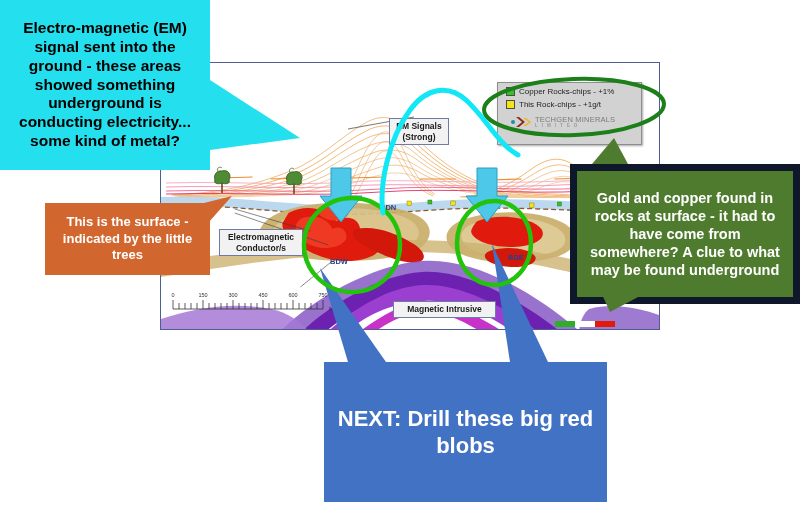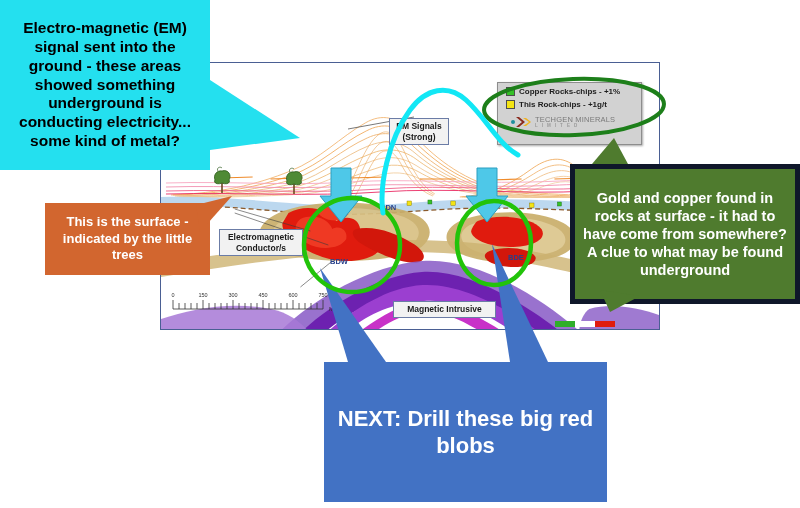--- a/index.html
+++ b/index.html
@@ -31,39 +31,39 @@
        line-height:1.25;padding:2px 4px;box-sizing:border-box;}
 
   .minitext{position:absolute;font-size:7.5px;font-weight:bold;color:#27408b;}
 
   
   .legend{position:absolute;left:497px;top:82px;width:145px;height:63px;
           background:#d2d2d2;border:1px solid #8d8d8d;box-sizing:border-box;
           box-shadow:1px 1px 2px rgba(0,0,0,.35);}
   .legend-row{display:flex;align-items:center;gap:4px;margin:4px 0 0 8px;}
   .legend-swatch{width:7px;height:7px;border:1px solid #4d4d4d;display:inline-block;}
-  .legend-label{font-size:8px;font-weight:bold;color:#1d1d1d;white-space:nowrap;}
+  .legend-label{font-size:8px;font-weight:normal;color:#1d1d1d;white-space:nowrap;}
   .logo{display:flex;align-items:center;gap:3px;margin:6px 0 0 12px;}
   .logo-mark{width:22px;height:14px;position:relative;}
   .logo-text{display:flex;flex-direction:column;line-height:1;}
   .logo-t1{font-size:7.5px;font-weight:normal;color:#7a7a7a;letter-spacing:.2px;}
   .logo-t2{font-size:4.5px;font-weight:bold;color:#9a9a9a;letter-spacing:1.4px;}
 
   
   .callout{position:absolute;box-sizing:border-box;display:flex;align-items:center;
            justify-content:center;text-align:center;font-weight:bold;}
   .callout span{display:block;width:100%;}
 
   #cyan-box{left:0px;top:0px;width:210px;height:170px;background:#24e0ef;
             border:1px solid #24e0ef;color:#000000;font-size:15.5px;line-height:1.22;
             padding:6px 7px;}
   #orange-box{left:45px;top:203px;width:165px;height:72px;background:#d2662f;
               color:#ffffff;font-size:13px;line-height:1.3;padding:4px 6px;}
   #green-box{left:570px;top:164px;width:230px;height:140px;background:#4f7b2e;
-             border:5px solid #0f172a;color:#ffffff;font-size:14.5px;line-height:1.25;
+             border:7px solid #0f172a;color:#ffffff;font-size:14.5px;line-height:1.25;
              padding:6px 8px;}
   #blue-box{left:324px;top:362px;width:283px;height:140px;background:#4272c4;
             color:#ffffff;font-size:22px;line-height:1.25;padding:6px 8px;}
 
   
   #overlay{position:absolute;left:0;top:0;width:800px;height:508px;pointer-events:none;}
 </style>
 </head>
 <body>
 

